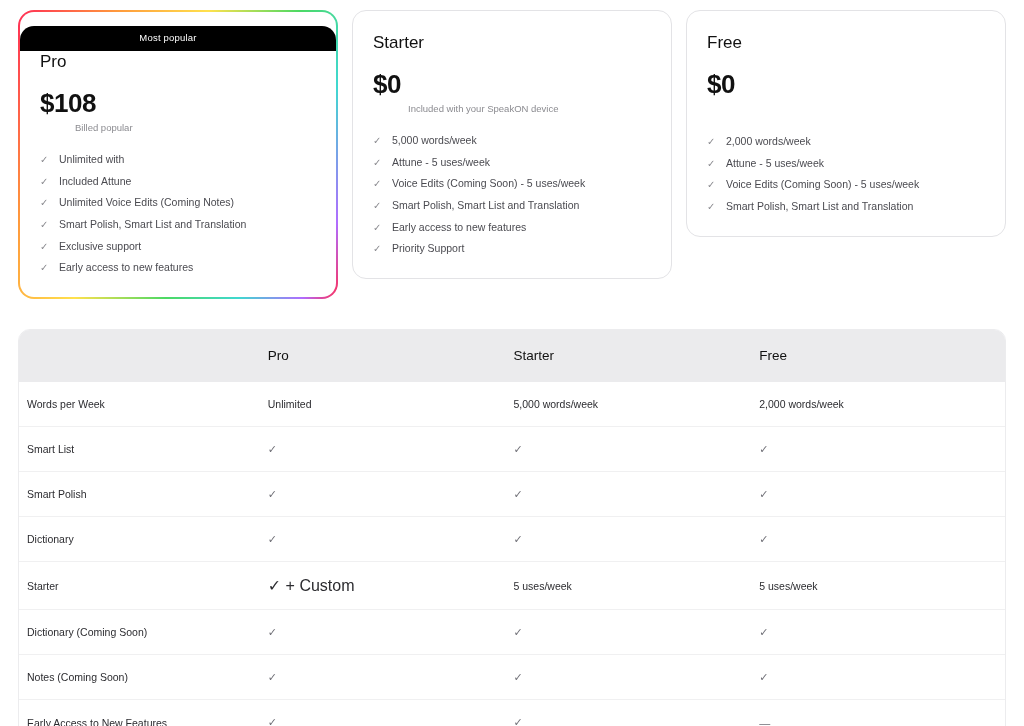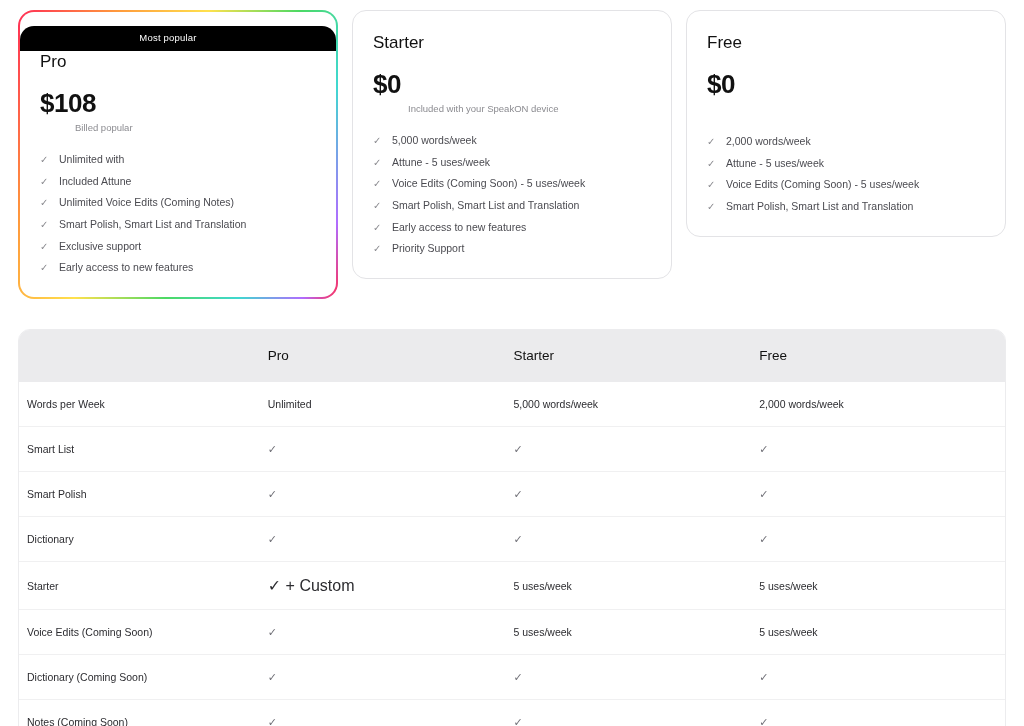--- a/index.html
+++ b/index.html
@@ -268,26 +268,20 @@
           <td class="tick">✓</td>
           <td class="tick">✓</td>
         </tr>
         <tr>
           <td class="col-feature">Starter</td>
           <td class="tick-custom">✓ + Custom</td>
           <td>5 uses/week</td>
           <td>5 uses/week</td>
         </tr>
         <tr>
-          <td class="col-feature">Voice Edits (Coming Soon)</td>
-          <td class="tick">✓</td>
-          <td>5 uses/week</td>
-          <td>5 uses/week</td>
-        </tr>
-        <tr>
           <td class="col-feature">Dictionary (Coming Soon)</td>
           <td class="tick">✓</td>
           <td class="tick">✓</td>
           <td class="tick">✓</td>
         </tr>
         <tr>
           <td class="col-feature">Notes (Coming Soon)</td>
           <td class="tick">✓</td>
           <td class="tick">✓</td>
           <td class="tick">✓</td>

